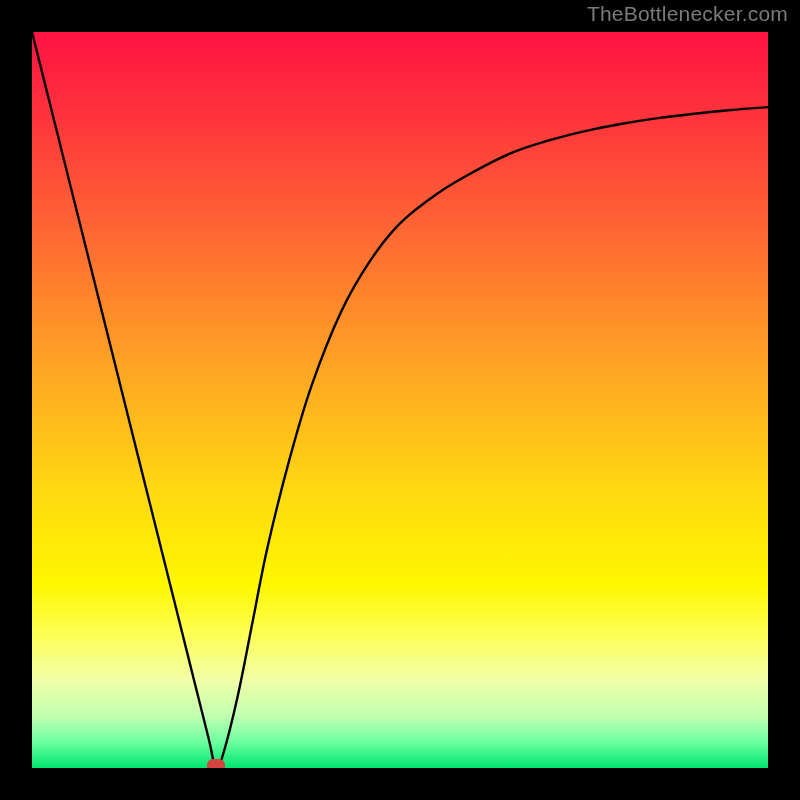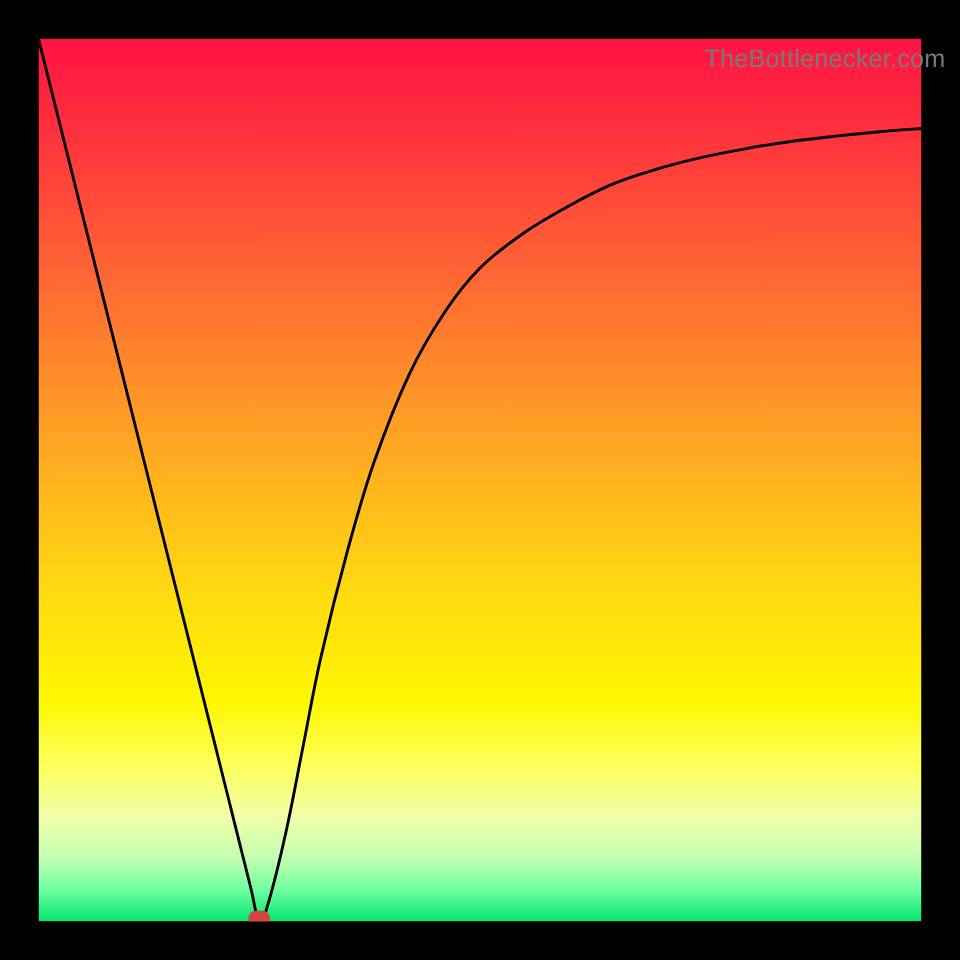--- a/index.html
+++ b/index.html
@@ -19,21 +19,20 @@
   }
   .attribution {
     position: absolute;
     top: 2px;
     right: 12px;
     color: #7a7a7a;
     font-size: 21px;
     font-weight: 400;
     letter-spacing: 0.2px;
     z-index: 10;
-    margin-top: 36px;
   }
   .plot-area {
     position: absolute;
     left: 32px;
     top: 32px;
     width: 736px;
     height: 736px;
     overflow: hidden;
   }
   svg {

